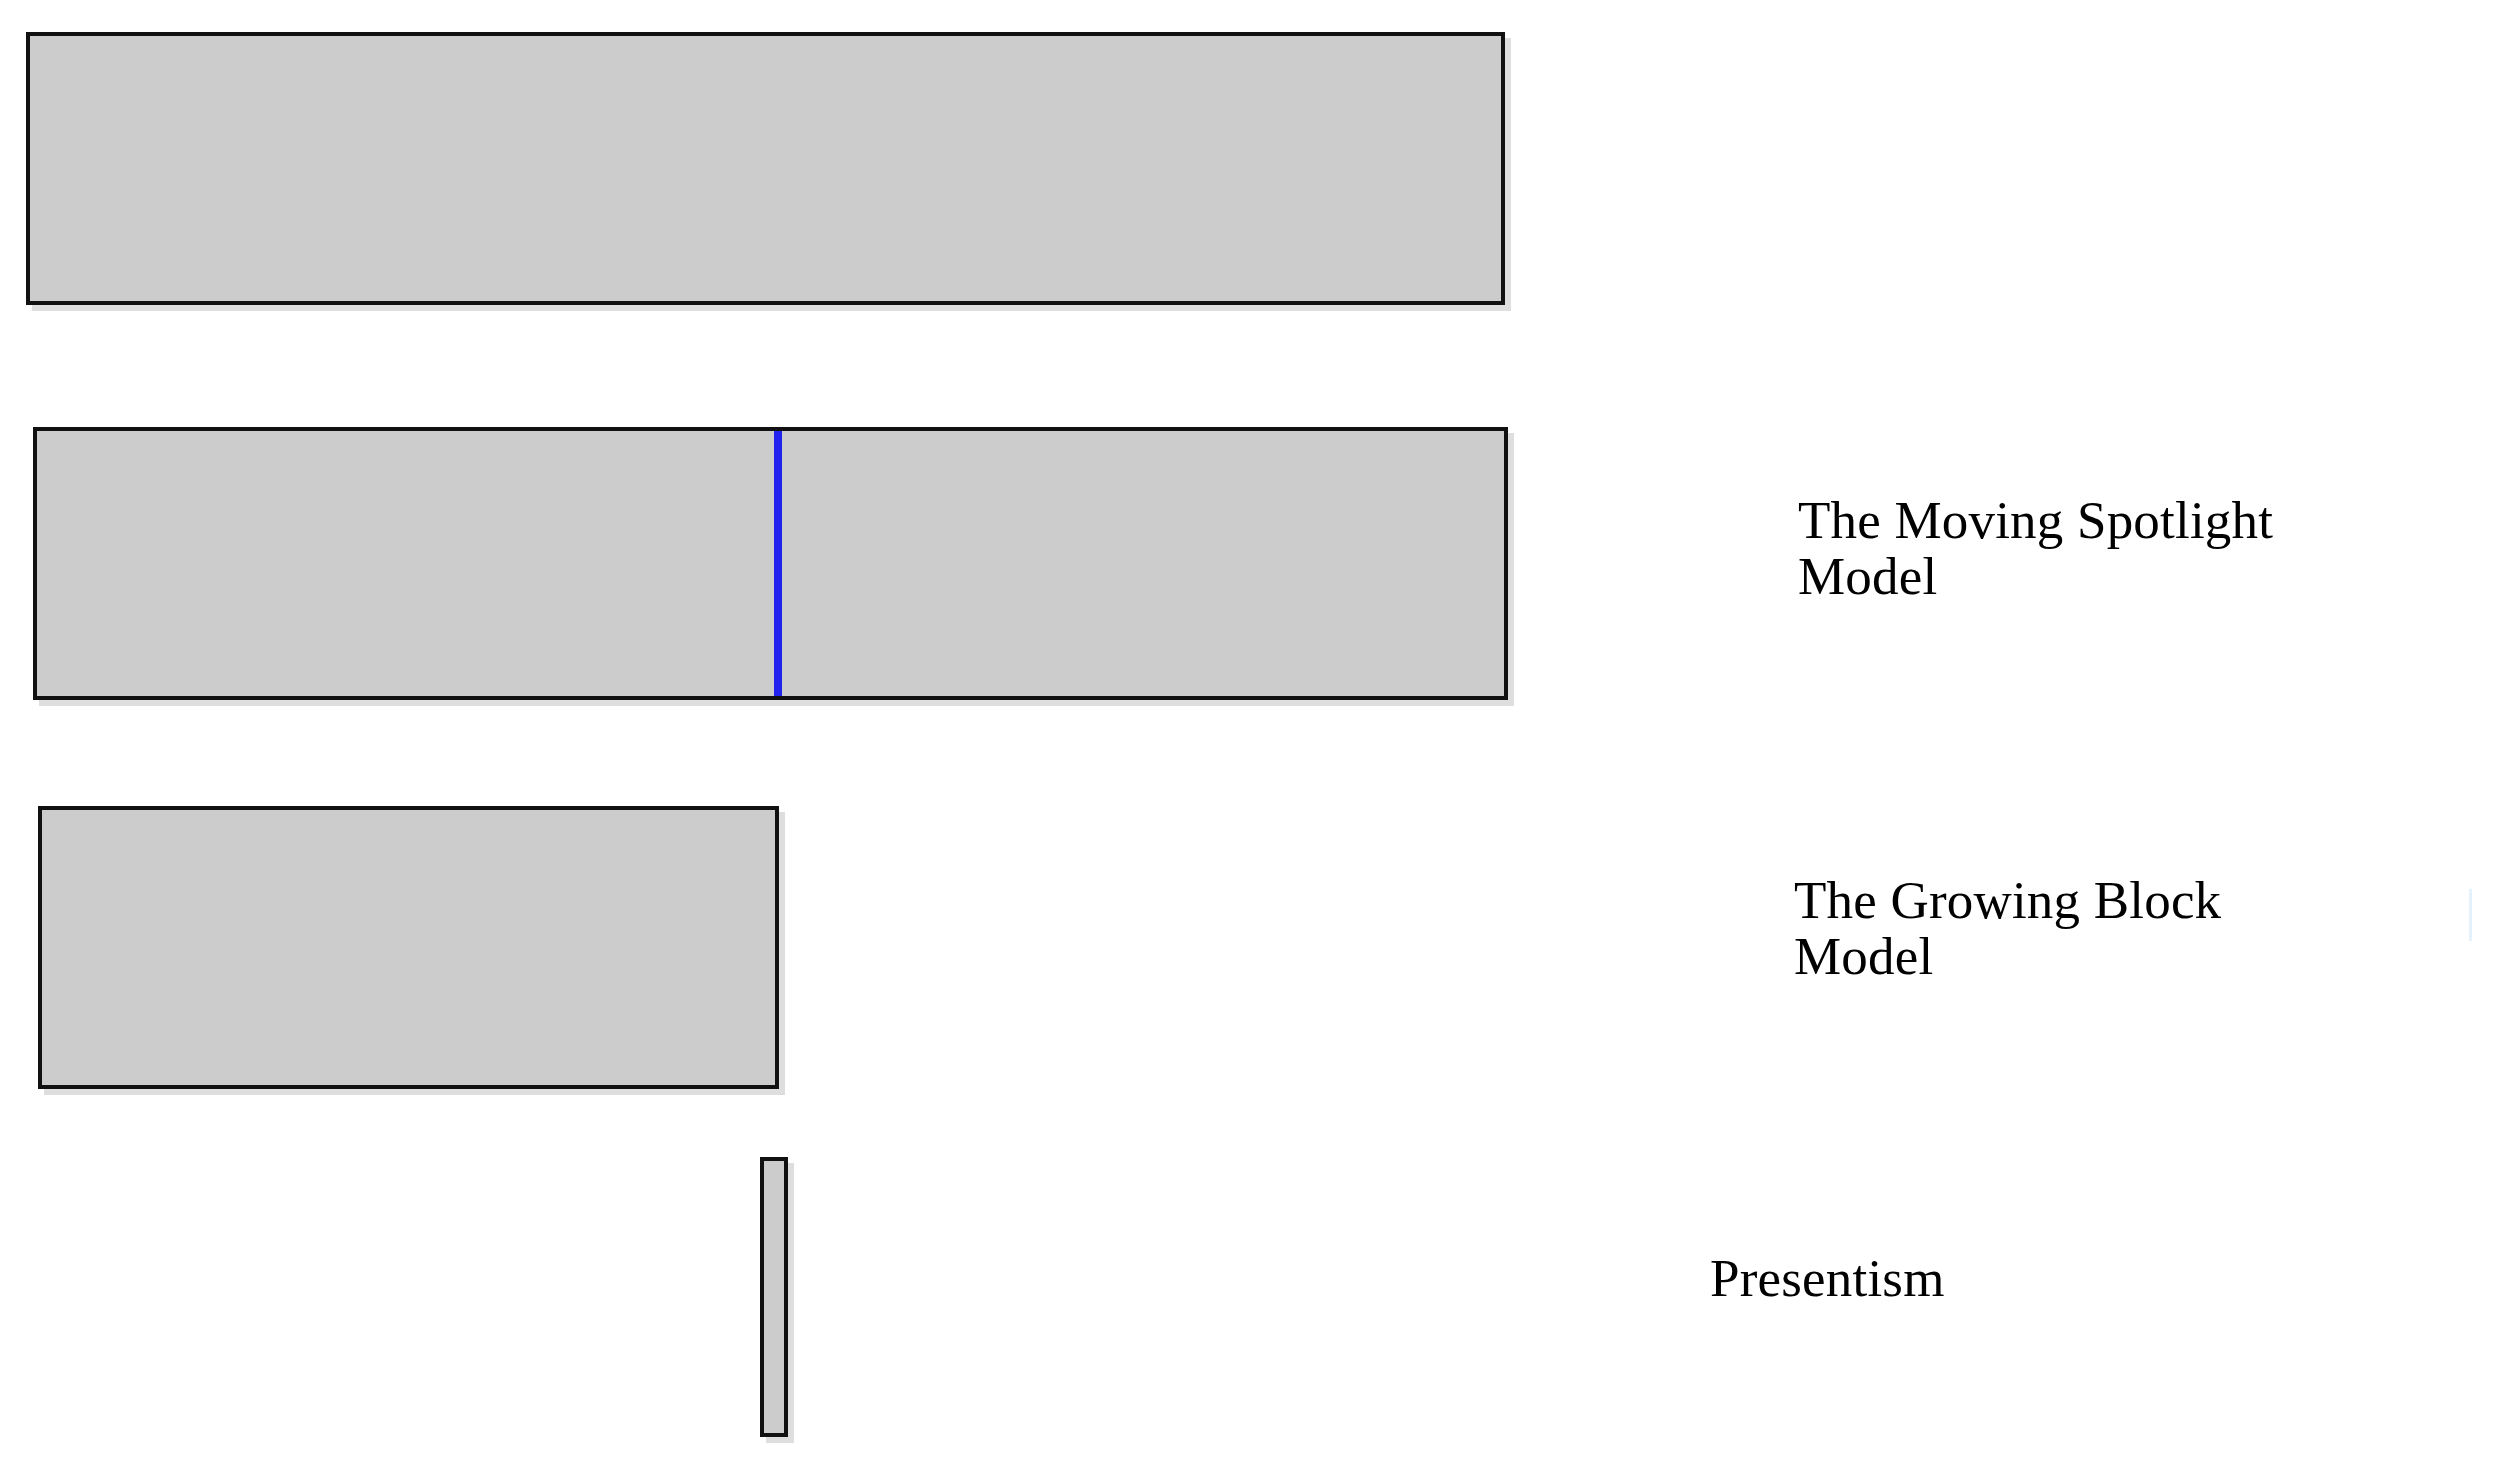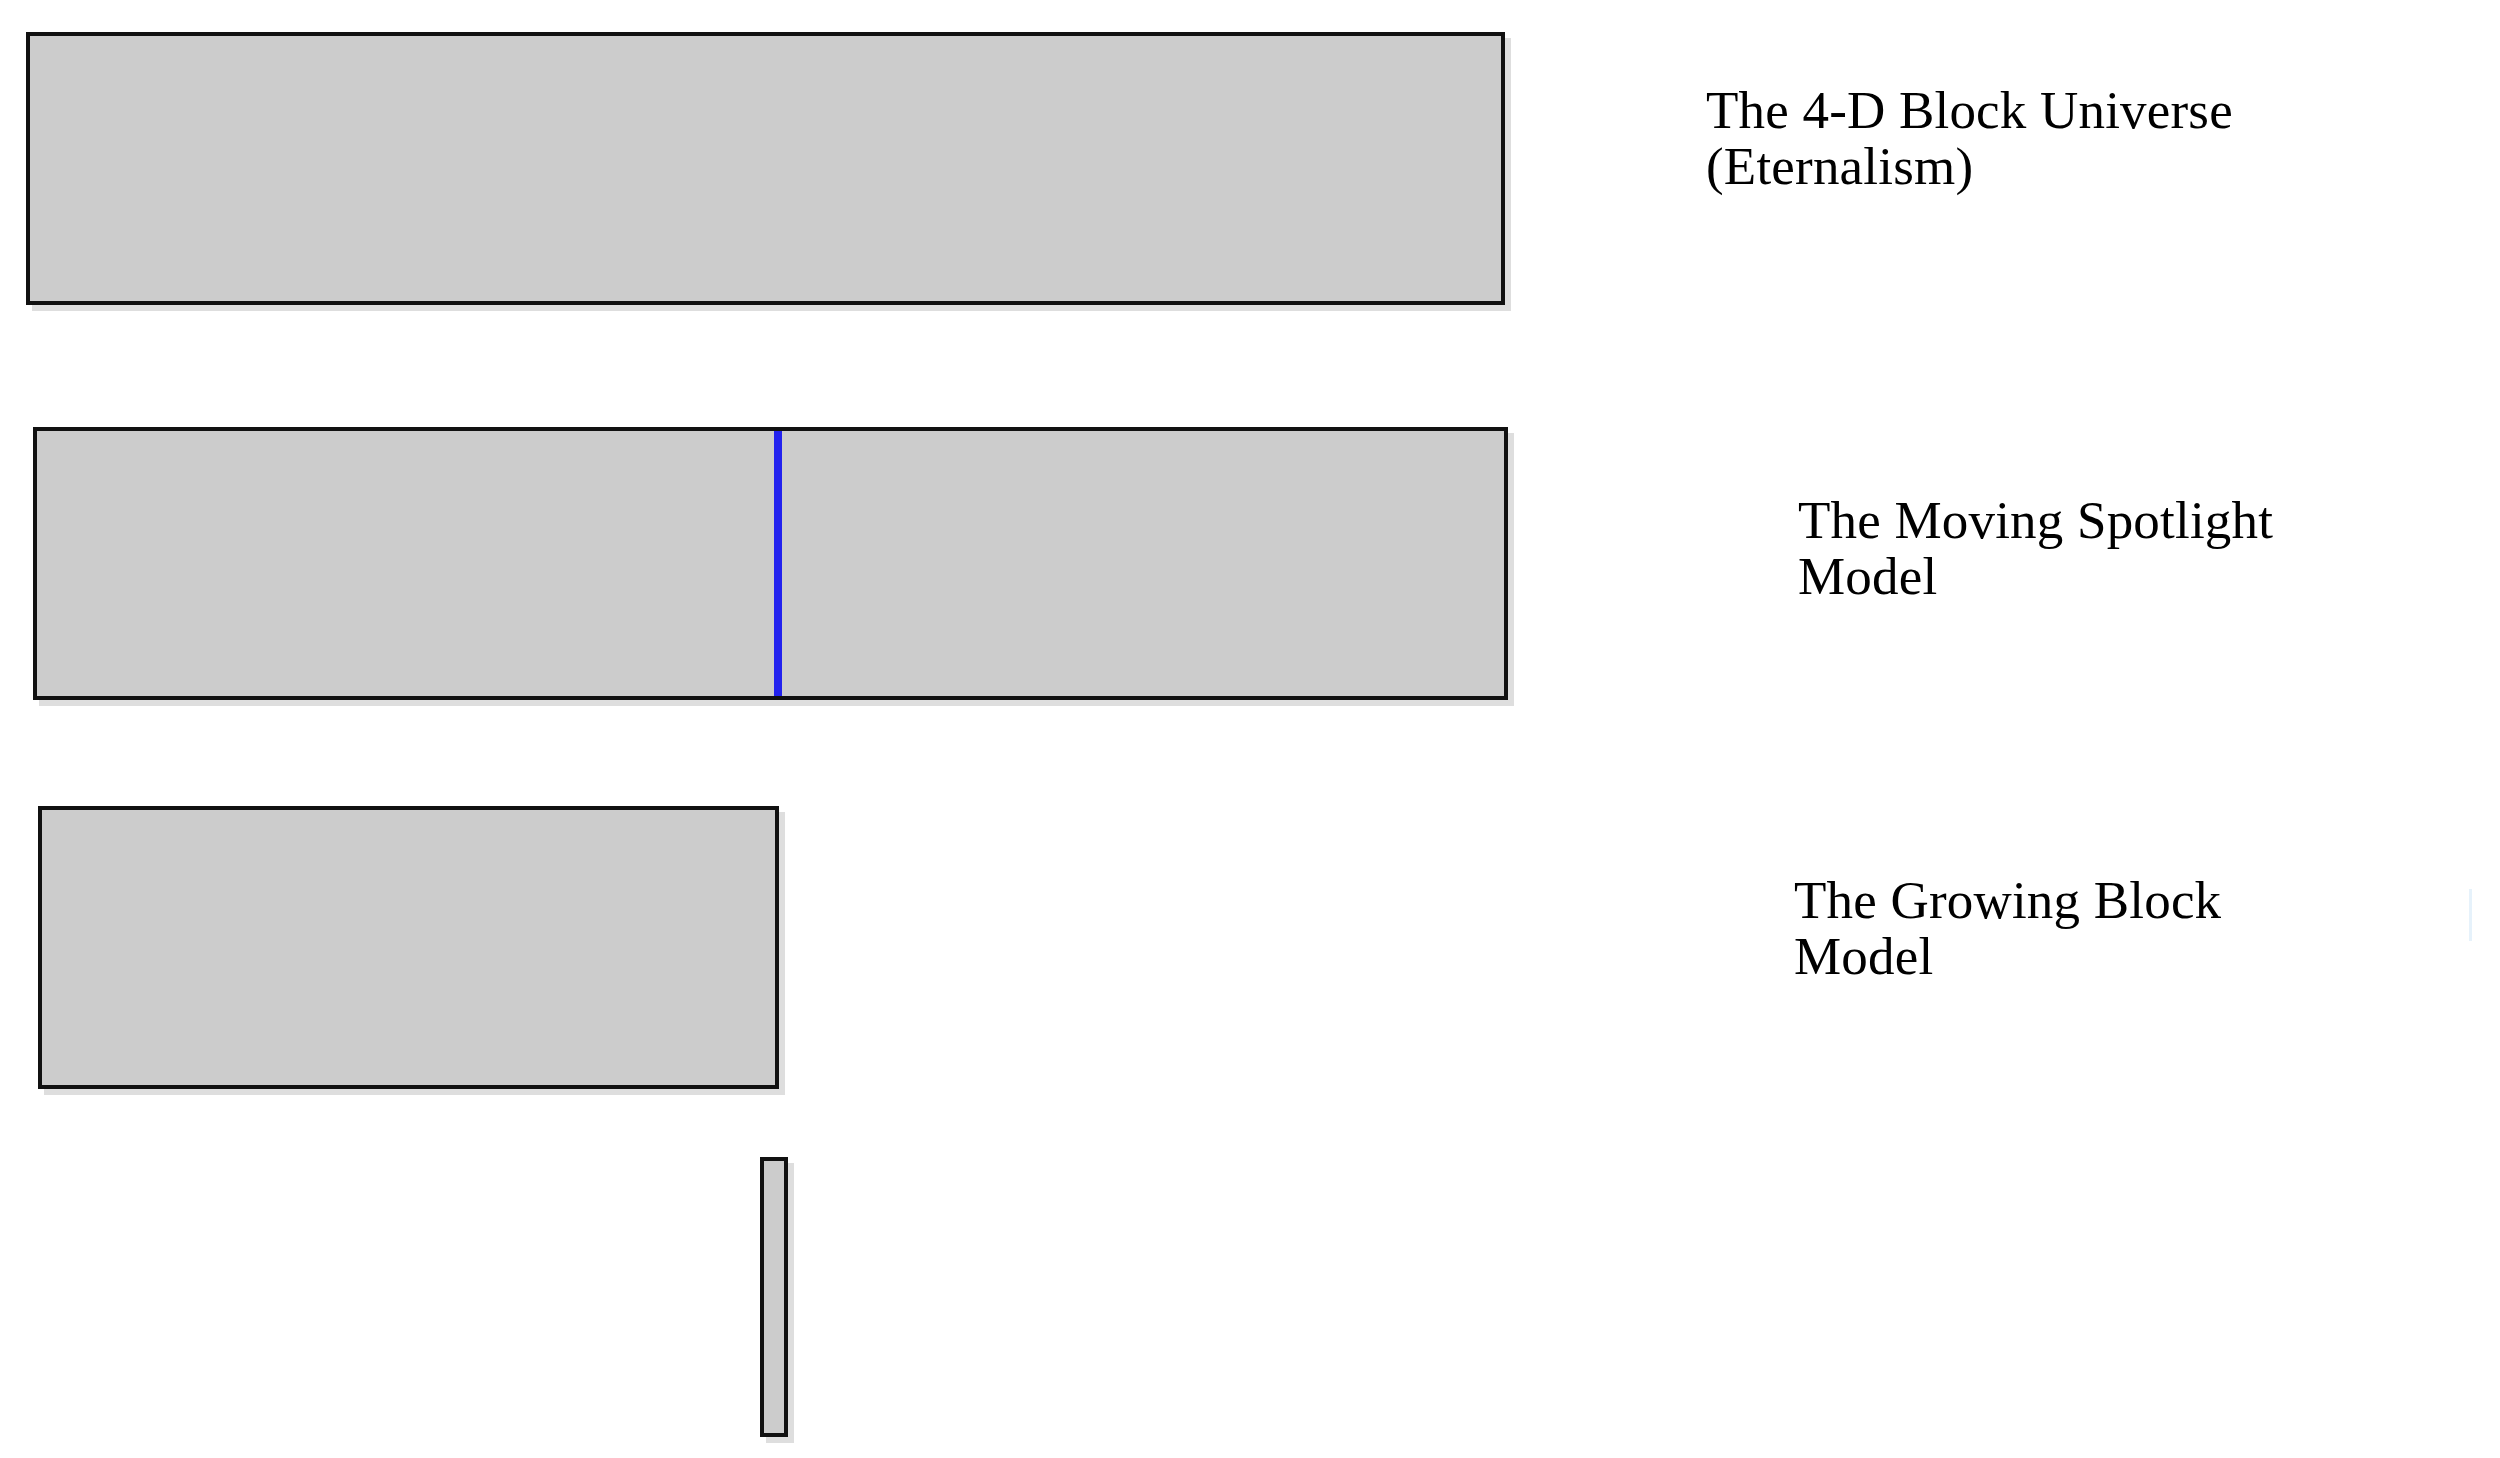--- a/index.html
+++ b/index.html
@@ -104,32 +104,31 @@
   #label-growing         { left: 1794px; top: 872px;  width: 790px; }
   #label-presentism      { left: 1710px; top: 1250px; width: 790px; }
 </style>
 </head>
 <body>
 
 <div id="canvas">
 
   <div class="block-shadow" id="shadow-eternalism"></div>
   <div class="block" id="block-eternalism"></div>
-  <div class="label" id="label-eternalism">The 4-D Block Universe
-(Eternalism)</div>
 
   <div class="block-shadow" id="shadow-moving-spotlight"></div>
   <div class="block" id="block-moving-spotlight"></div>
   <div id="spotlight-line"></div>
   <div class="label" id="label-moving-spotlight">The Moving Spotlight
 Model</div>
 
   <div class="block-shadow" id="shadow-growing"></div>
   <div class="block" id="block-growing"></div>
   <div class="label" id="label-growing">The Growing Block
 Model</div>
 
   <div class="block-shadow" id="shadow-presentism"></div>
   <div class="block" id="block-presentism"></div>
+  <div class="label" id="label-presentism">Presentism</div>
 
   <div id="edge-artifact"></div>
 
 </div>
 
 </body></html>

